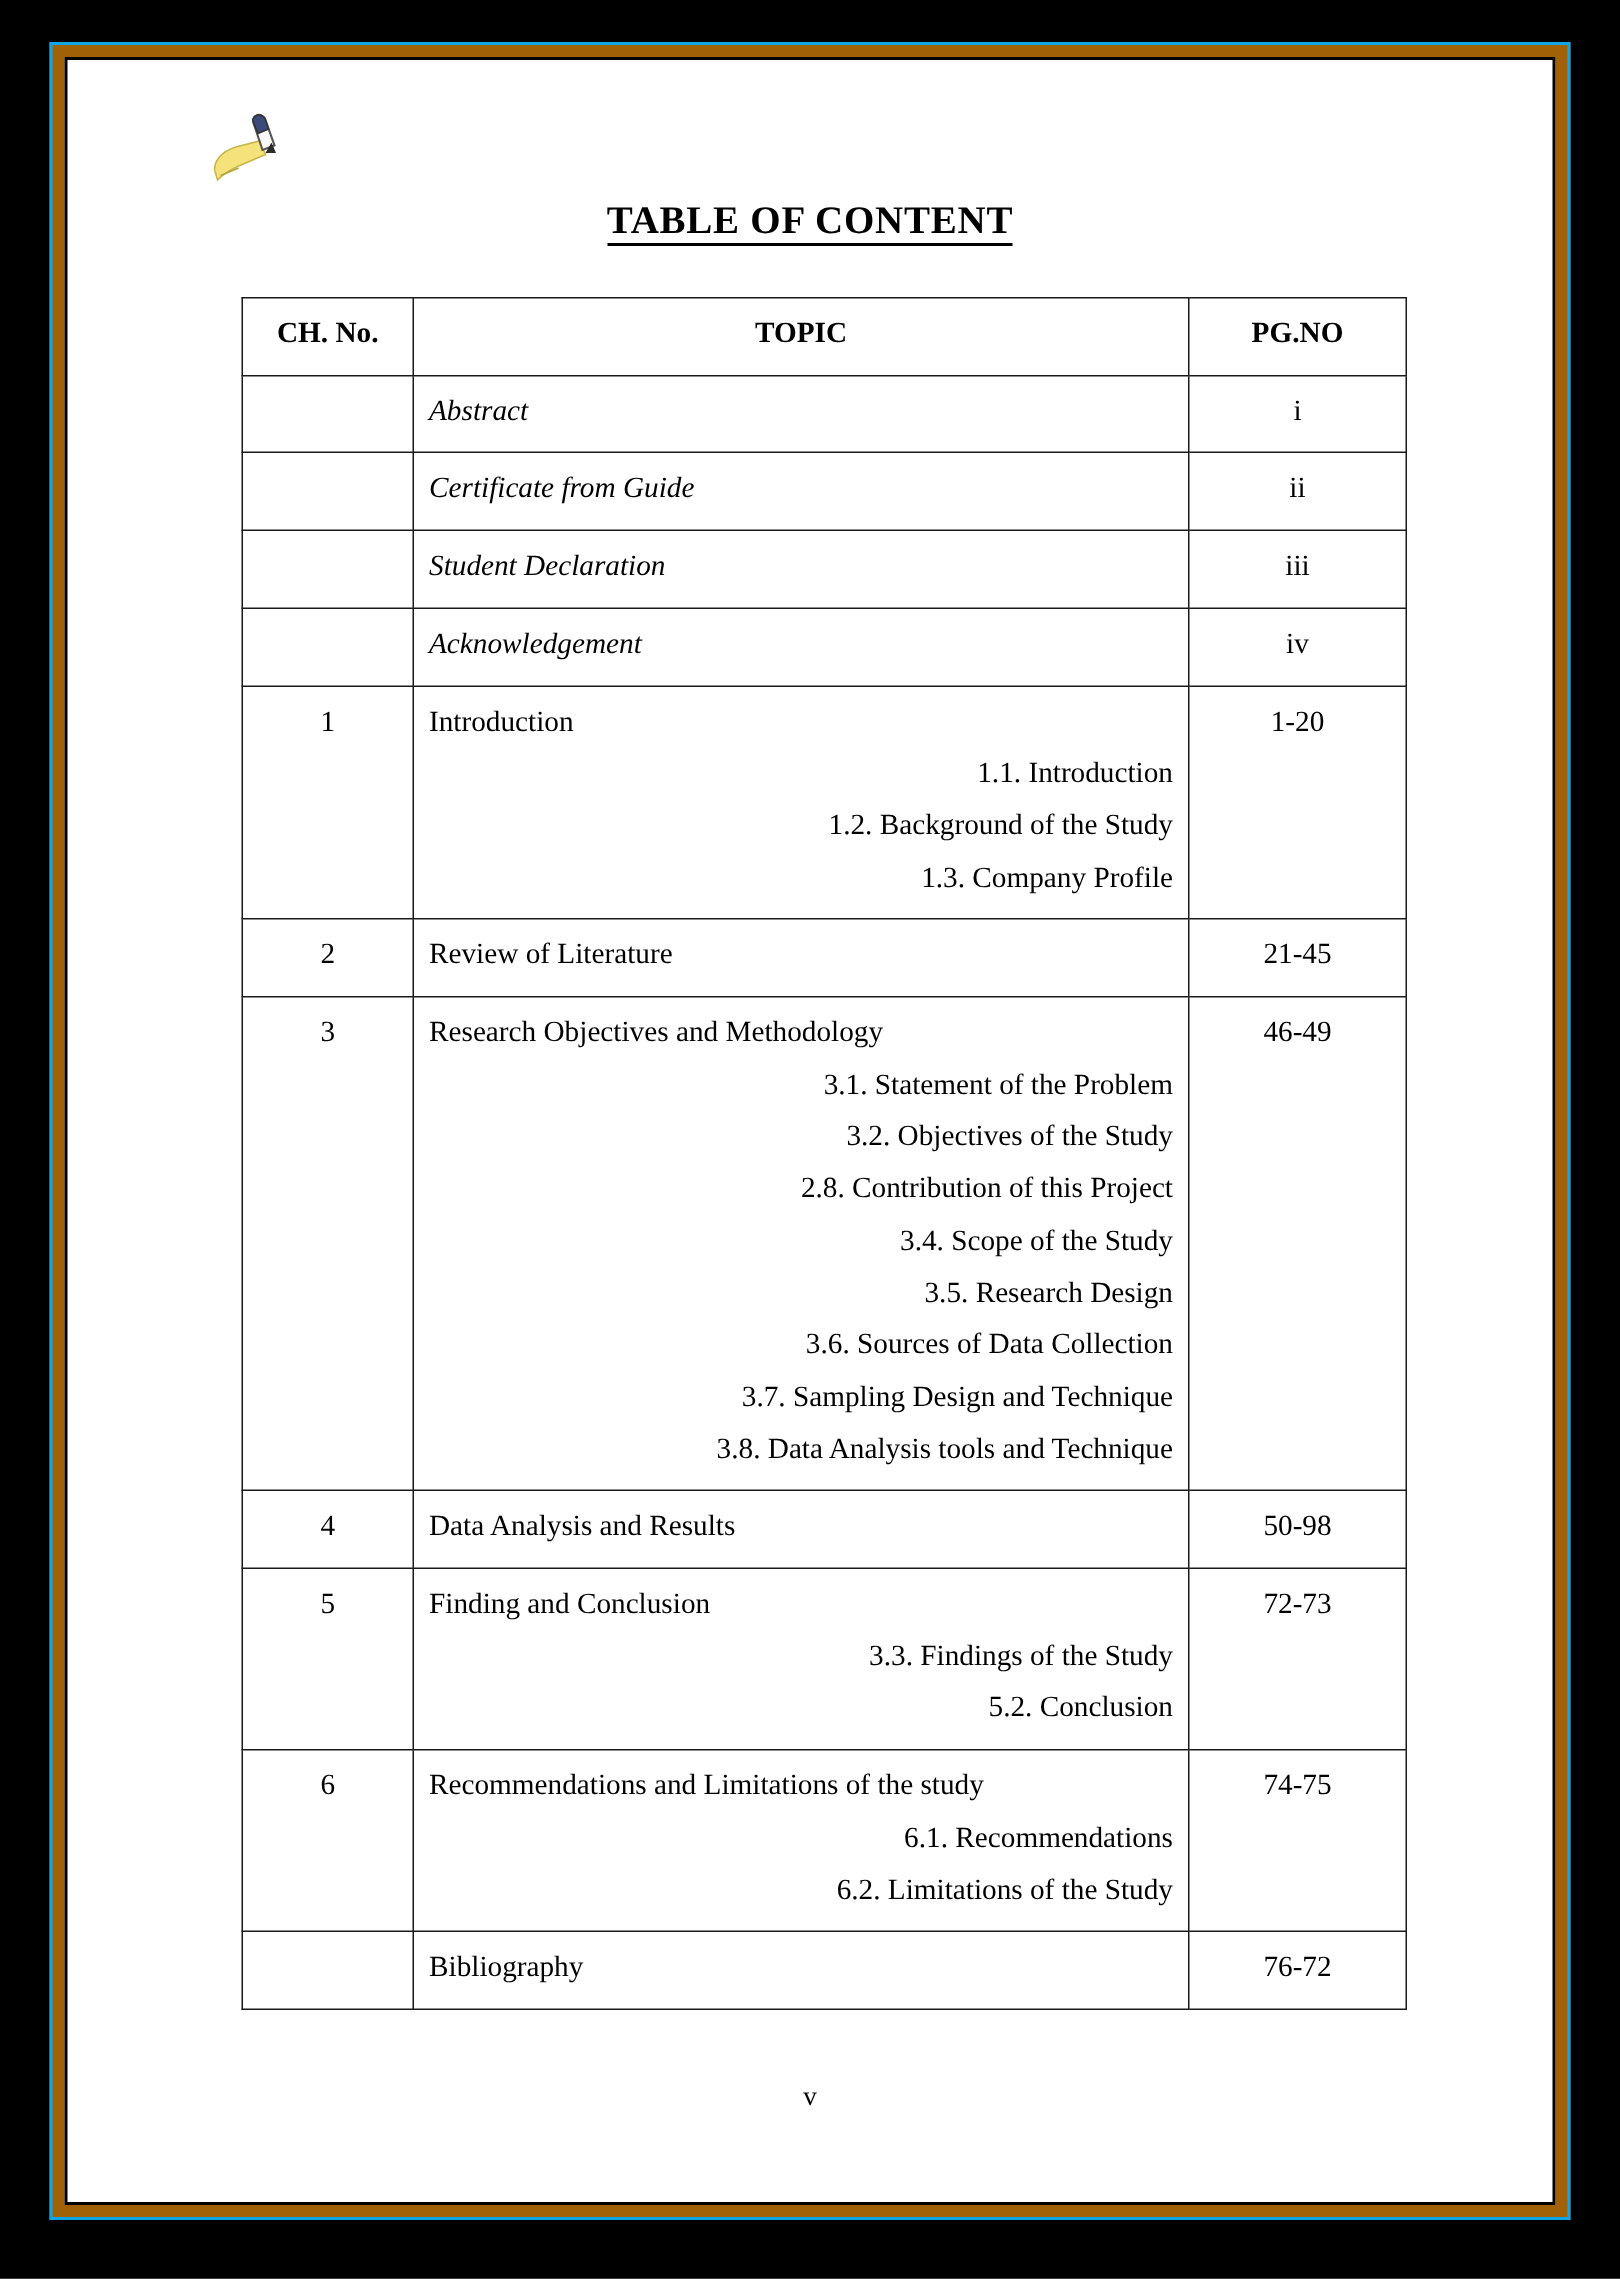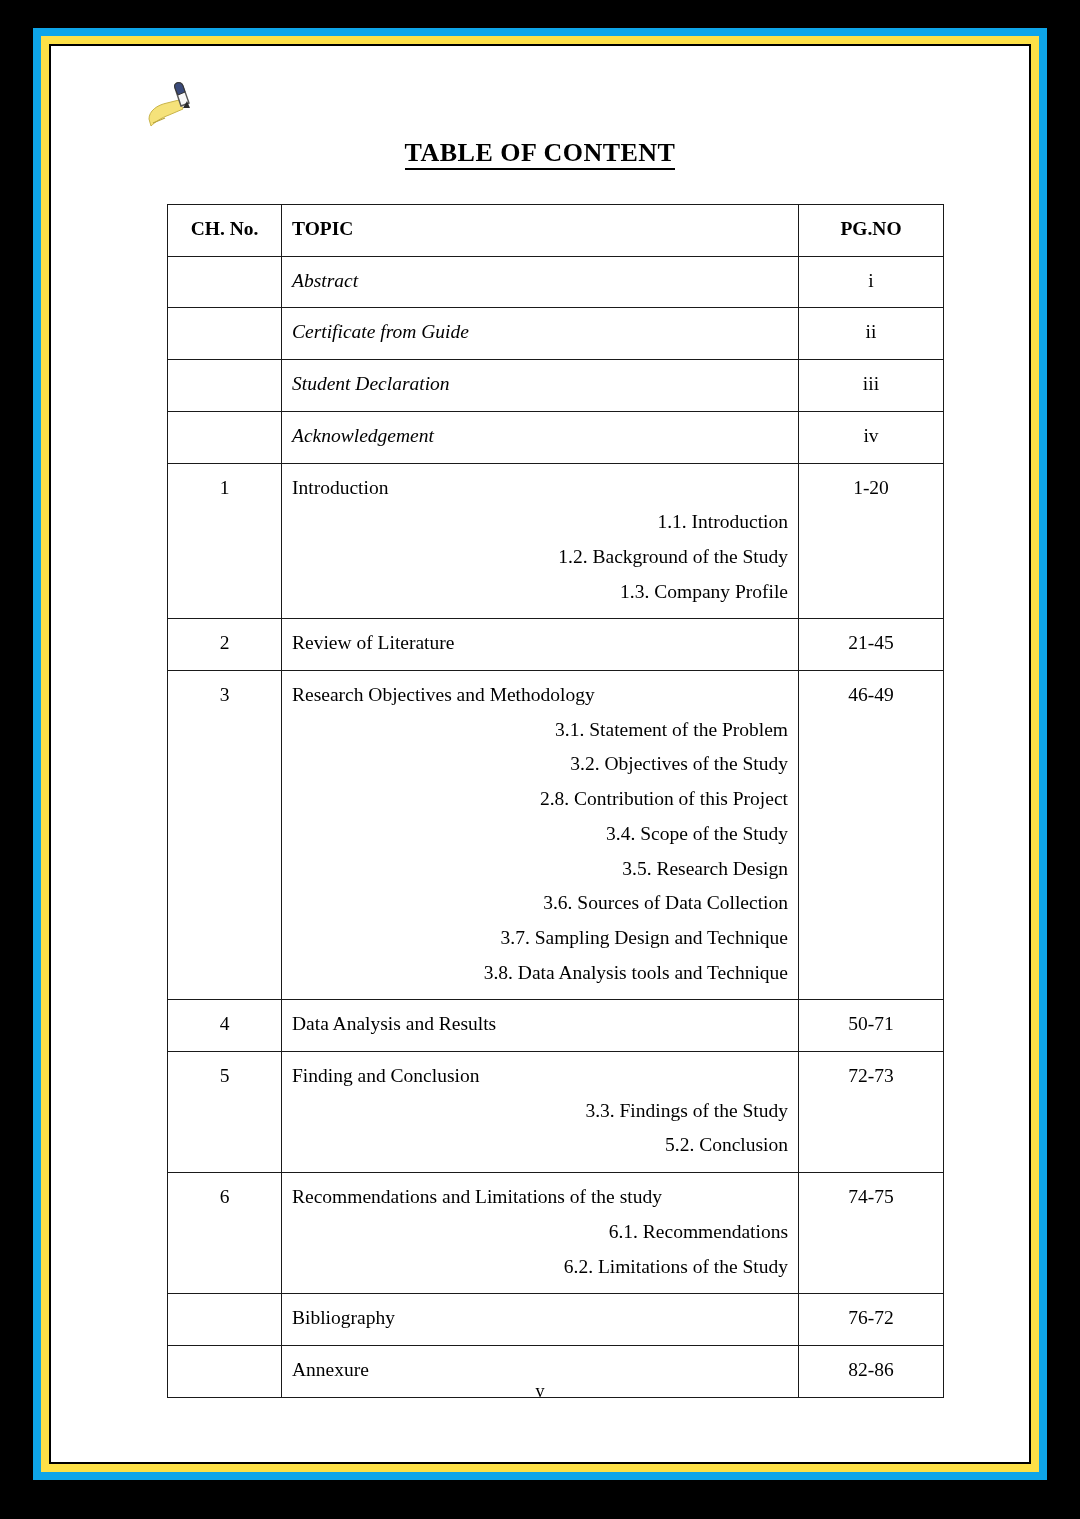--- a/index.html
+++ b/index.html
@@ -13,22 +13,22 @@
     height: 1519px;
     font-family: "Liberation Serif", serif;
     position: relative;
   }
   .page-outer {
     position: absolute;
     left: 33px;
     top: 28px;
     width: 1014px;
     height: 1452px;
-    background: #fde047;
-    border: 8px solid #0ea5e9;
+    background: #a16207;
+    border: 2px solid #0ea5e9;
     padding: 8px;
   }
   .page-inner {
     width: 100%;
     height: 100%;
     border: 2px solid #000000;
     background: #ffffff;
     position: relative;
     overflow: hidden;
   }
@@ -90,21 +90,21 @@
   .topic-plain {
     font-weight: normal;
     font-style: italic;
   }
   .sub {
     font-weight: normal;
     display: block;
     text-align: right;
   }
   .hdr .ch-cell, .hdr .pg-cell { text-align: center; }
-  .hdr .topic-head { text-align: left; }
+  .hdr .topic-head { text-align: center; }
   .footer-num {
     position: absolute;
     left: 0;
     right: 0;
     bottom: 60px;
     text-align: center;
     font-size: 18px;
   }
 </style>
 </head>
@@ -199,21 +199,21 @@
               <div class="sub">3.7. Sampling Design and Technique</div>
               <div class="sub">3.8. Data Analysis tools and Technique</div>
             </td>
             <td class="pg-cell">46-49</td>
           </tr>
           <tr>
             <td class="ch-cell">4</td>
             <td>
               <div class="topic-main">Data Analysis and Results</div>
             </td>
-            <td class="pg-cell">50-71</td>
+            <td class="pg-cell">50-98</td>
           </tr>
           <tr>
             <td class="ch-cell">5</td>
             <td>
               <div class="topic-main">Finding and Conclusion</div>
               <div class="sub">3.3. Findings of the Study</div>
               <div class="sub">5.2. Conclusion</div>
             </td>
             <td class="pg-cell">72-73</td>
           </tr>
@@ -226,25 +226,18 @@
             </td>
             <td class="pg-cell">74-75</td>
           </tr>
           <tr>
             <td class="ch-cell"></td>
             <td>
               <div class="topic-main">Bibliography</div>
             </td>
             <td class="pg-cell">76-72</td>
           </tr>
-          <tr>
-            <td class="ch-cell"></td>
-            <td>
-              <div class="topic-main">Annexure</div>
-            </td>
-            <td class="pg-cell">82-86</td>
-          </tr>
         </tbody>
     </table>
 
     <div class="footer-num">v</div>
   </div>
 </div>
 
 </body></html>

